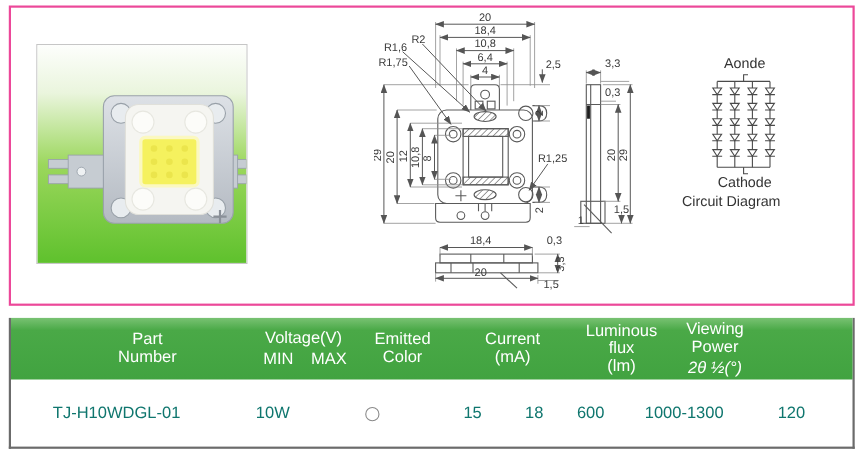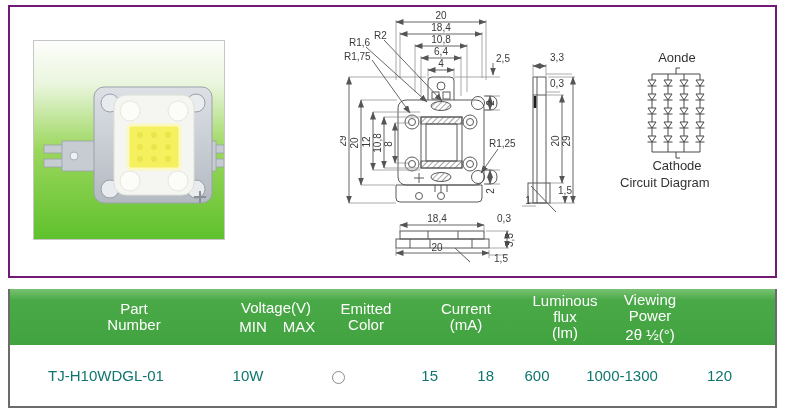--- a/index.html
+++ b/index.html
@@ -2,21 +2,21 @@
 <html><head>
 <meta charset="utf-8">
 <style>
   * { margin:0; padding:0; box-sizing:border-box; }
   html,body { background:#fff; }
   .page { position:relative; width:786px; height:418px; background:#fff; overflow:hidden;
           font-family:"Liberation Sans", sans-serif; }
 
   
   .top-panel { position:absolute; left:8px; top:5px; width:769px; height:273px;
-               border:2px solid #701a75; background:#fff; }
+               border:2px solid #ec4899; background:#fff; }
 
   .photo-frame { position:absolute; left:23px; top:33px; width:192px; height:200px;
                  border:1px solid #c6c6c6; }
   .photo-frame svg { display:block; }
 
   .drawing-svg { position:absolute; left:330px; top:1px; }
   .circuit-box { position:absolute; left:602px; top:33px; }
 
   .ln       { fill:none; stroke:#5a5a5a; stroke-width:1; }
   .ln-thick { fill:none; stroke:#1e1e1e; stroke-width:2.6; }
@@ -30,21 +30,21 @@
   
   .table-panel { position:absolute; left:8px; top:289px; width:769px; height:119px;
                  border:2px solid #6b6b6b; border-top:none; background:#fff; }
   .thead { height:56px; display:grid; grid-template-columns:192px 92px 88px 112px 86px 84px 1fr;
            background:linear-gradient(180deg,#79c273 0%,#4aa947 20%,#41a340 100%);
            color:#fff; font-size:15px;padding-left:28px; }
   .th { display:flex; flex-direction:column; align-items:center; justify-content:center;
         line-height:16px; text-align:center; }
   .th-voltage { justify-content:center; gap:3px; }
   .v-sub { display:grid; grid-template-columns:1fr 1fr; width:100%; }
-  .angle-sub { margin-top:3px; }
+  .angle-sub { margin-top:3px;font-style:italic; }
   .trow { height:61px; display:grid; grid-template-columns:192px 92px 88px 112px 86px 84px 1fr;
           align-items:center; color:#0f766e; font-size:15px; }
   .td { text-align:center; }
   .td-voltage { display:grid; grid-template-columns:1fr 1fr;text-align:right; }
   .color-circle { display:inline-block; width:13px; height:13px; border:1.4px solid #8a8a8a;
                   border-radius:50%; background:#fff; vertical-align:middle; }
 </style>
 </head>
 <body>
 

